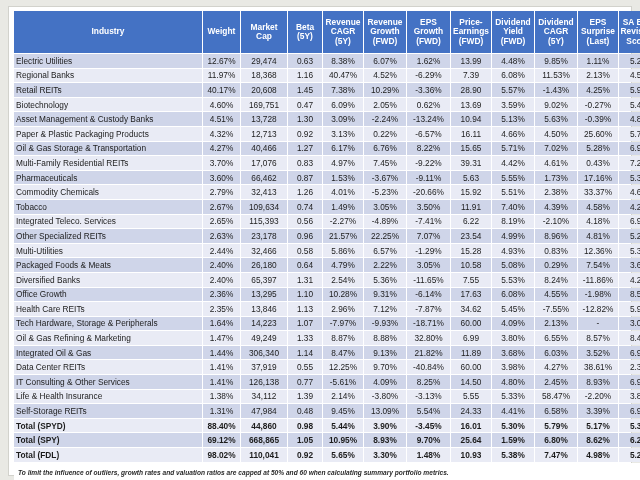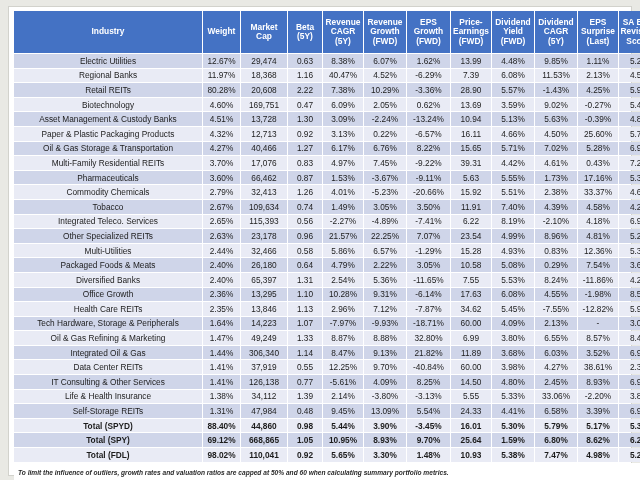--- a/index.html
+++ b/index.html
@@ -41,21 +41,21 @@
     height:38px;
   }
   tbody td{
     height:13.6px;
     padding:0 2px;
     text-align:center;
     white-space:nowrap;
     overflow:hidden;
     font-size:8.3px;
   }
-  tbody td.ind{ text-align:center; }
+  tbody td.ind{ text-align:left; }
   tr.band-a td{ background:#CFD5E9; }
   tr.band-b td{ background:#E9EBF5; }
   tr.total td{ font-weight:bold;margin-top:45px; }
   tfoot td{
     background:#ffffff;
     font-size:6.6px;
     font-style:italic;
     font-weight:bold;
     color:#2a2a2a;
     text-align:left;
@@ -178,23 +178,23 @@
             <td>4.52%</td>
             <td>-6.29%</td>
             <td>7.39</td>
             <td>6.08%</td>
             <td>11.53%</td>
             <td>2.13%</td>
             <td>4.51</td>
           </tr>
           <tr class="band-a">
             <td class="ind">Retail REITs</td>
-            <td>80.28%</td>
+            <td>40.17%</td>
             <td>20,608</td>
-            <td>2.22</td>
+            <td>1.45</td>
             <td>7.38%</td>
             <td>10.29%</td>
             <td>-3.36%</td>
             <td>28.90</td>
             <td>5.57%</td>
             <td>-1.43%</td>
             <td>4.25%</td>
             <td>5.92</td>
           </tr>
           <tr class="band-b">
@@ -480,21 +480,21 @@
           <tr class="band-b">
             <td class="ind">Life &amp; Health Insurance</td>
             <td>1.38%</td>
             <td>34,112</td>
             <td>1.39</td>
             <td>2.14%</td>
             <td>-3.80%</td>
             <td>-3.13%</td>
             <td>5.55</td>
             <td>5.33%</td>
-            <td>33.06%</td>
+            <td>58.47%</td>
             <td>-2.20%</td>
             <td>3.85</td>
           </tr>
           <tr class="band-a">
             <td class="ind">Self-Storage REITs</td>
             <td>1.31%</td>
             <td>47,984</td>
             <td>0.48</td>
             <td>9.45%</td>
             <td>13.09%</td>

